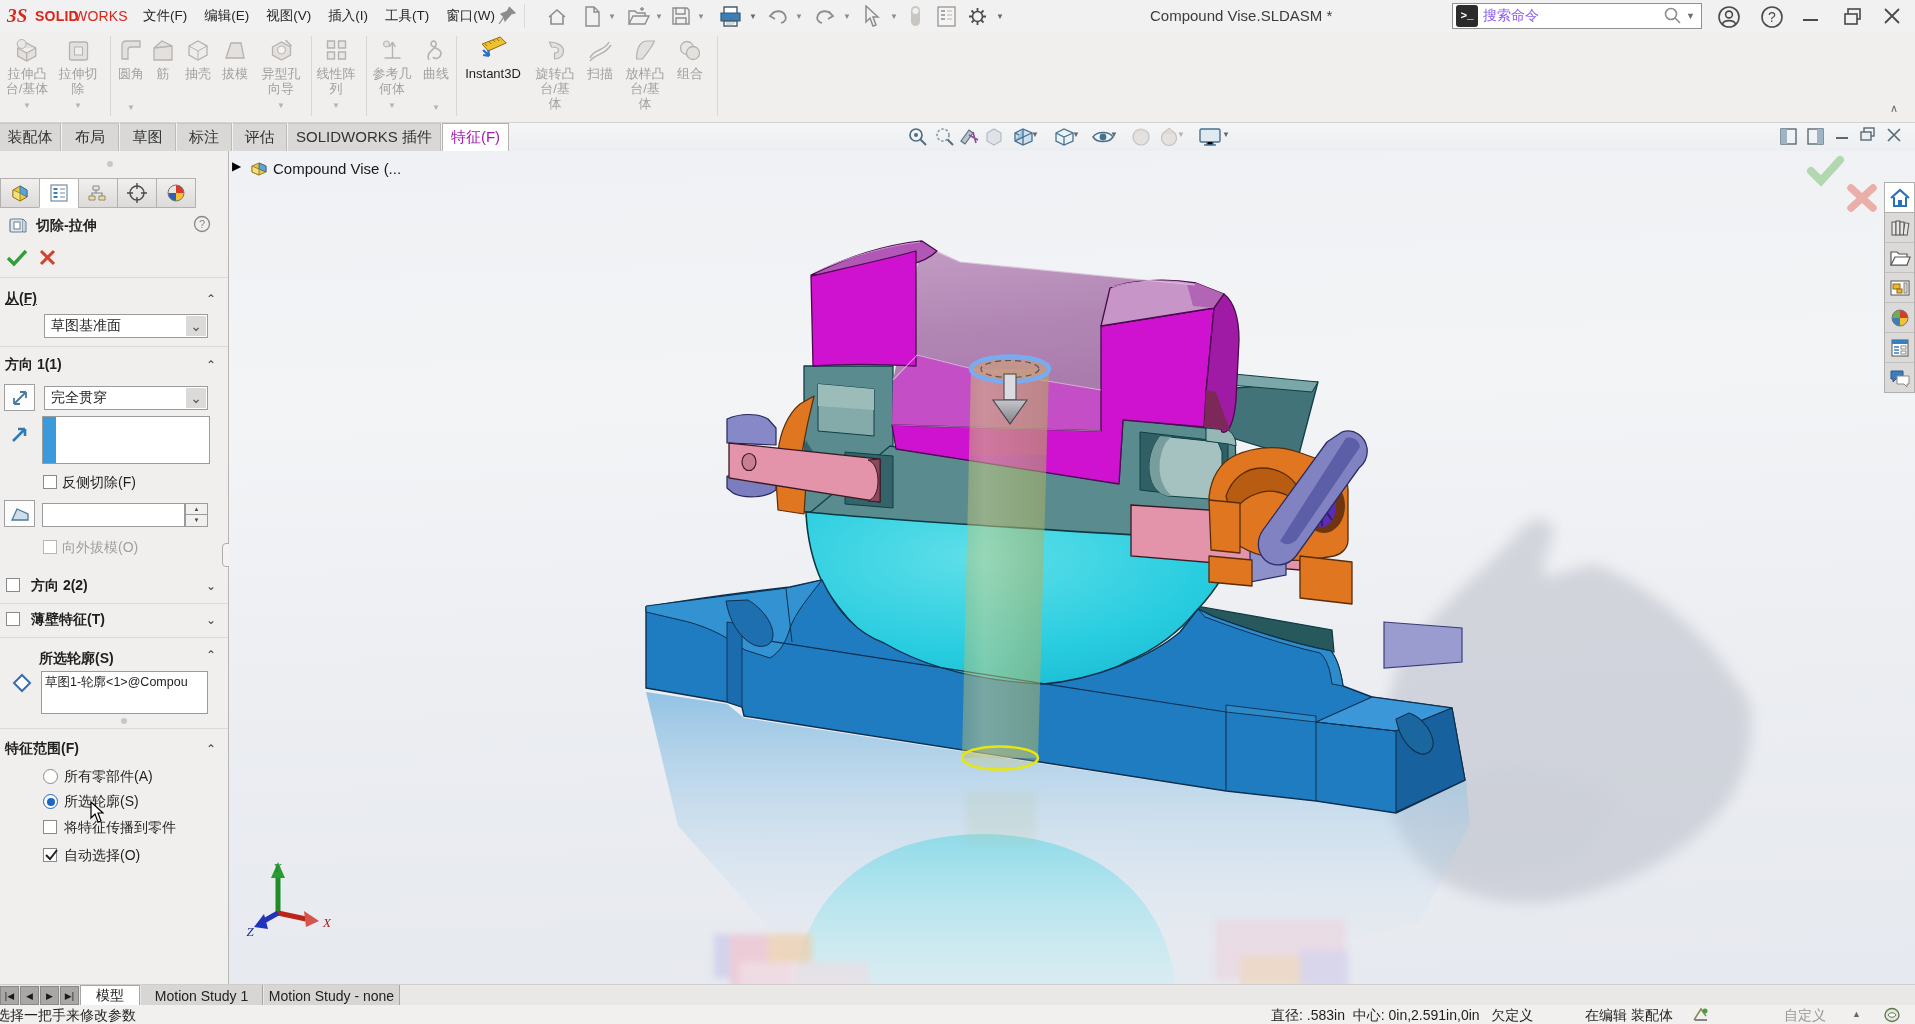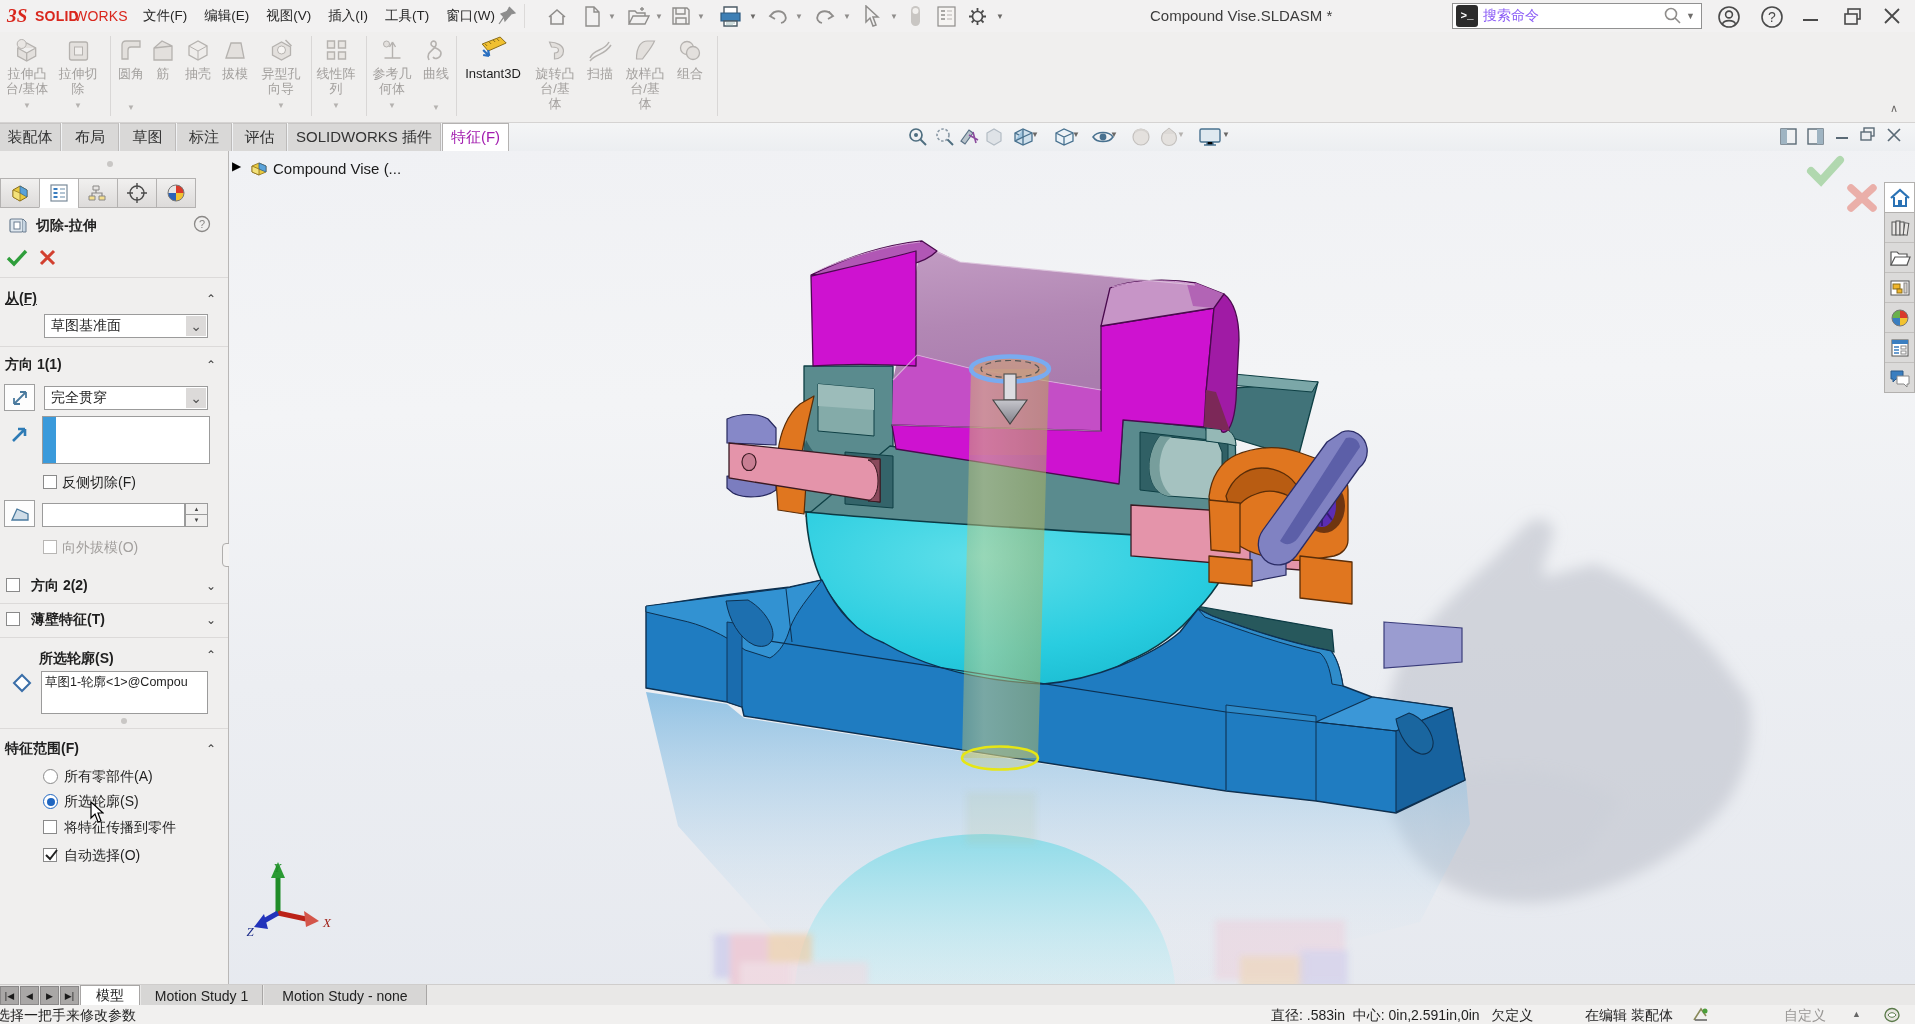--- a/index.html
+++ b/index.html
@@ -682,21 +682,21 @@
 
 <div id="btabs">
   <div class="abs" style="left:0;top:1px;display:flex;gap:1px;">
     <div style="width:19px;height:19px;background:#a9a7a6;border:1px solid #8a8888;color:#1a1a1a;font-size:9px;display:flex;align-items:center;justify-content:center;">|◀</div>
     <div style="width:19px;height:19px;background:#a9a7a6;border:1px solid #8a8888;color:#1a1a1a;font-size:9px;display:flex;align-items:center;justify-content:center;">◀</div>
     <div style="width:19px;height:19px;background:#a9a7a6;border:1px solid #8a8888;color:#1a1a1a;font-size:9px;display:flex;align-items:center;justify-content:center;">▶</div>
     <div style="width:19px;height:19px;background:#a9a7a6;border:1px solid #8a8888;color:#1a1a1a;font-size:9px;display:flex;align-items:center;justify-content:center;">▶|</div>
   </div>
   <div class="btab" style="left:80px;width:60px;background:#fff;border:1px solid #a8a6a5;border-bottom:none;">模型</div>
   <div class="btab" style="left:141px;width:122px;">Motion Study 1</div>
-  <div class="btab" style="left:264px;width:163px;">Motion Study - none</div>
+  <div class="btab" style="left:264px;width:136px;">Motion Study - none</div>
 </div>
 
 <div id="statusbar">
   <span class="abs" style="left:-4px;top:2px;">选择一把手来修改参数</span>
   <span class="abs" style="left:1271px;top:2px;">直径: .583in&nbsp;&nbsp;中心: 0in,2.591in,0in&nbsp;&nbsp;&nbsp;欠定义</span>
   <span class="abs" style="left:1576px;top:2px;margin-left:9px;">在编辑 装配体</span>
   <span class="abs" style="left:1784px;top:2px;color:#9a9896;">自定义</span>
   <span class="abs" style="left:1852px;top:4px;color:#666;font-size:9px;">▲</span>
   <svg class="abs" style="left:1693px;top:2px" width="16" height="15" viewBox="0 0 16 15">
       <path d="M1 13 L8 2 L13 9" fill="none" stroke="#8a8a5a" stroke-width="1.6"></path>

